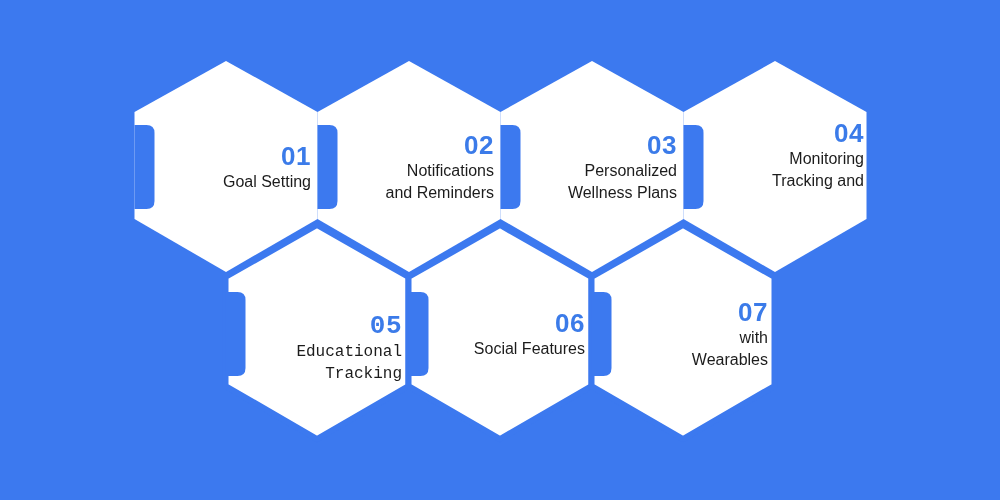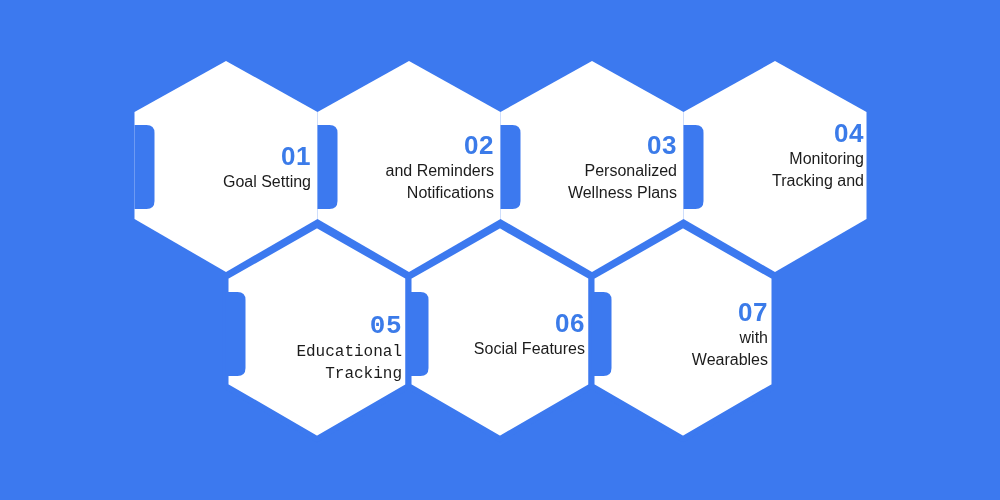--- a/index.html
+++ b/index.html
@@ -57,22 +57,22 @@
       </g>
   </svg>
 
   <div class="label" style="left:226px; top:167px;">
     <span class="num">01</span>
     <span class="text">Goal Setting</span>
   </div>
 
   <div class="label" style="left:409px; top:167px;">
     <span class="num">02</span>
+    <span class="text">Notifications</span>
     <span class="text">and Reminders</span>
-    <span class="text">Notifications</span>
   </div>
 
   <div class="label" style="left:592px; top:167px;">
     <span class="num">03</span>
     <span class="text">Personalized</span>
     <span class="text">Wellness Plans</span>
   </div>
 
   <div class="label" style="left:779px; top:155px;">
     <span class="num">04</span>

